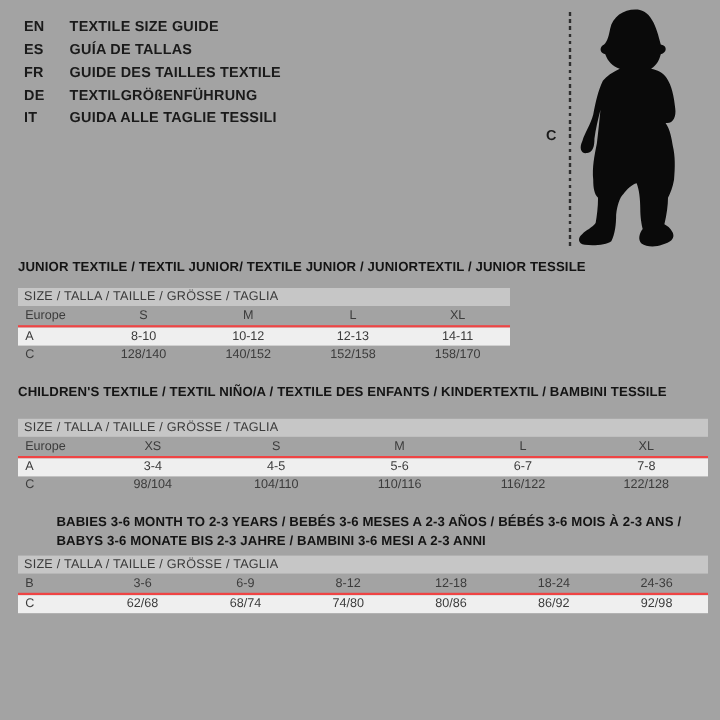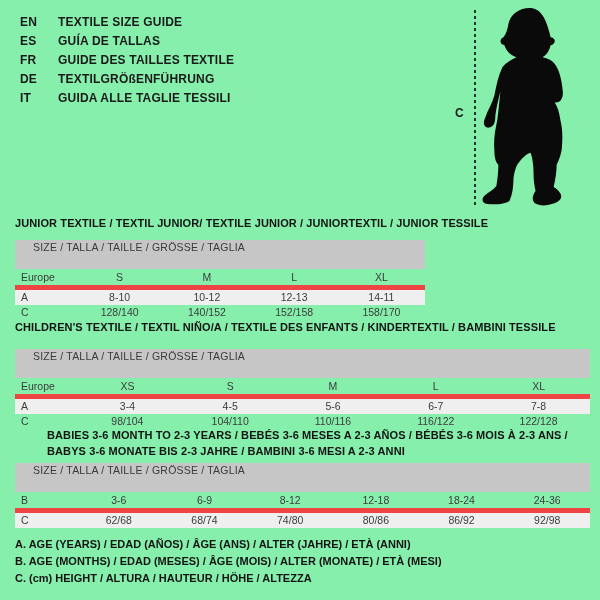--- a/index.html
+++ b/index.html
@@ -1,17 +1,17 @@
 <!DOCTYPE html>
 <html><head>
 <meta charset="utf-8">
 <style>
   html,body{margin:0;padding:0;}
   .canvas{
-    position:relative;width:600px;height:600px;background:#86efac;
+    position:relative;width:600px;height:600px;background:#a3a3a3;
     font-family:"Liberation Sans",sans-serif;color:#1a1a1a;overflow:hidden;
   }
   
   .lang-block{position:absolute;left:20px;top:13px;}
   .lang-row{display:flex;line-height:19px;font-size:12px;font-weight:bold;letter-spacing:.2px;}
   .lang-code{width:38px;flex:0 0 38px;}
   .lang-text{white-space:nowrap;}
   
   .measure-line{
     position:absolute;left:474px;top:10px;width:2px;height:195px;
@@ -26,25 +26,25 @@
   }
   .title-1{top:217px;}
   .title-2{top:321px;}
   .title-3{top:427px;line-height:16px;margin-left:32px;}
   
   .size-table{position:absolute;font-size:10.5px;color:#3c3c3c;}
   .tbl-1{left:15px;top:240px;width:410px;}
   .tbl-2{left:15px;top:349px;width:575px;}
   .tbl-3{left:15px;top:463px;width:575px;}
   .size-bar{
-    height:29px;line-height:15px;background:#c6c6c6;color:#3a3a3a;
-    padding-left:18px;font-size:10.5px;letter-spacing:.2px;
+    height:15px;line-height:15px;background:#c6c6c6;color:#3a3a3a;
+    padding-left:5px;font-size:10.5px;letter-spacing:.2px;
   }
   .trow{display:flex;height:15px;line-height:15px;}
-  .trow.first{height:16px;line-height:16px;border-bottom:5px solid #ef4444;}
+  .trow.first{height:16px;line-height:16px;border-bottom:2px solid #ef4444;}
   .trow.alt{background:#efefef;}
   .tlabel{flex:0 0 55px;padding-left:6px;text-align:left;}
   .tcell{flex:1;text-align:center;}
   
   .notes{position:absolute;left:15px;top:536px;}
   .note-line{font-size:11px;font-weight:bold;line-height:17px;white-space:nowrap;color:#141414;}
 </style>
 </head>
 <body>
 
@@ -171,19 +171,14 @@
       <span class="tlabel">C</span>
       <span class="tcell">62/68</span>
       <span class="tcell">68/74</span>
       <span class="tcell">74/80</span>
       <span class="tcell">80/86</span>
       <span class="tcell">86/92</span>
       <span class="tcell">92/98</span>
     </div>
   </div>
 
-  <div class="notes">
-    <div class="note-line">A. AGE (YEARS) / EDAD (AÑOS) / ÂGE (ANS) / ALTER (JAHRE) / ETÀ (ANNI)</div>
-    <div class="note-line">B. AGE (MONTHS) / EDAD (MESES) / ÂGE (MOIS) / ALTER (MONATE) / ETÀ (MESI)</div>
-    <div class="note-line">C. (cm) HEIGHT / ALTURA / HAUTEUR / HÖHE / ALTEZZA</div>
-  </div>
 
 </div>
 
 </body></html>

